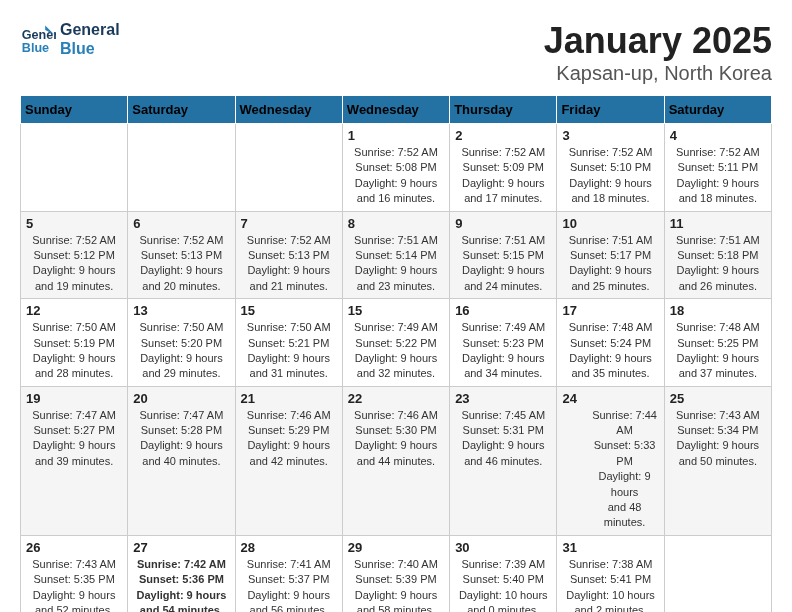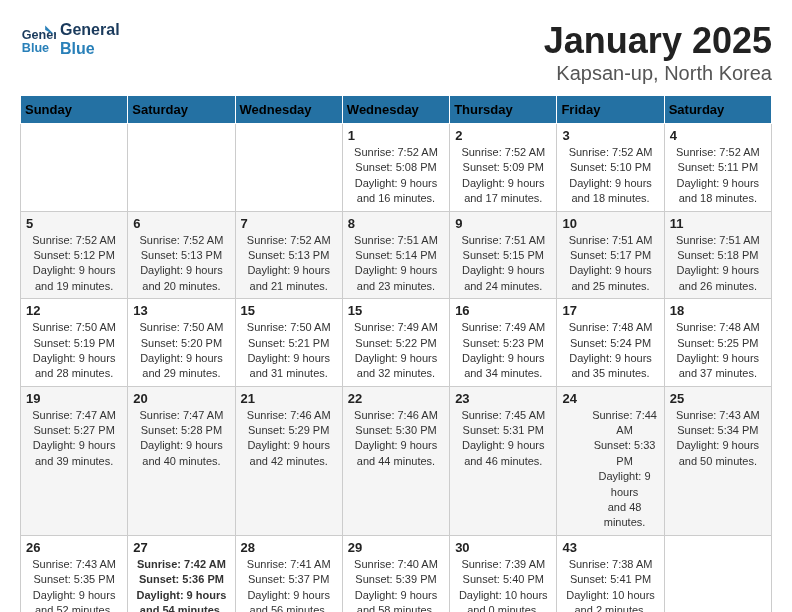--- a/index.html
+++ b/index.html
@@ -329,21 +329,21 @@
 and 58 minutes.</div>
         </td>
         <td>
           <span class="day-number">30</span>
           <div class="day-info" style="white-space: pre-line;">Sunrise: 7:39 AM
 Sunset: 5:40 PM
 Daylight: 10 hours
 and 0 minutes.</div>
         </td>
         <td>
-          <span class="day-number">43</span>
+          <span class="day-number">31</span>
           <div class="day-info" style="white-space: pre-line;">Sunrise: 7:38 AM
 Sunset: 5:41 PM
 Daylight: 10 hours
 and 2 minutes.</div>
         </td>
         <td class="empty-cell"></td>
       </tr>
     </tbody>
 </table>
 

